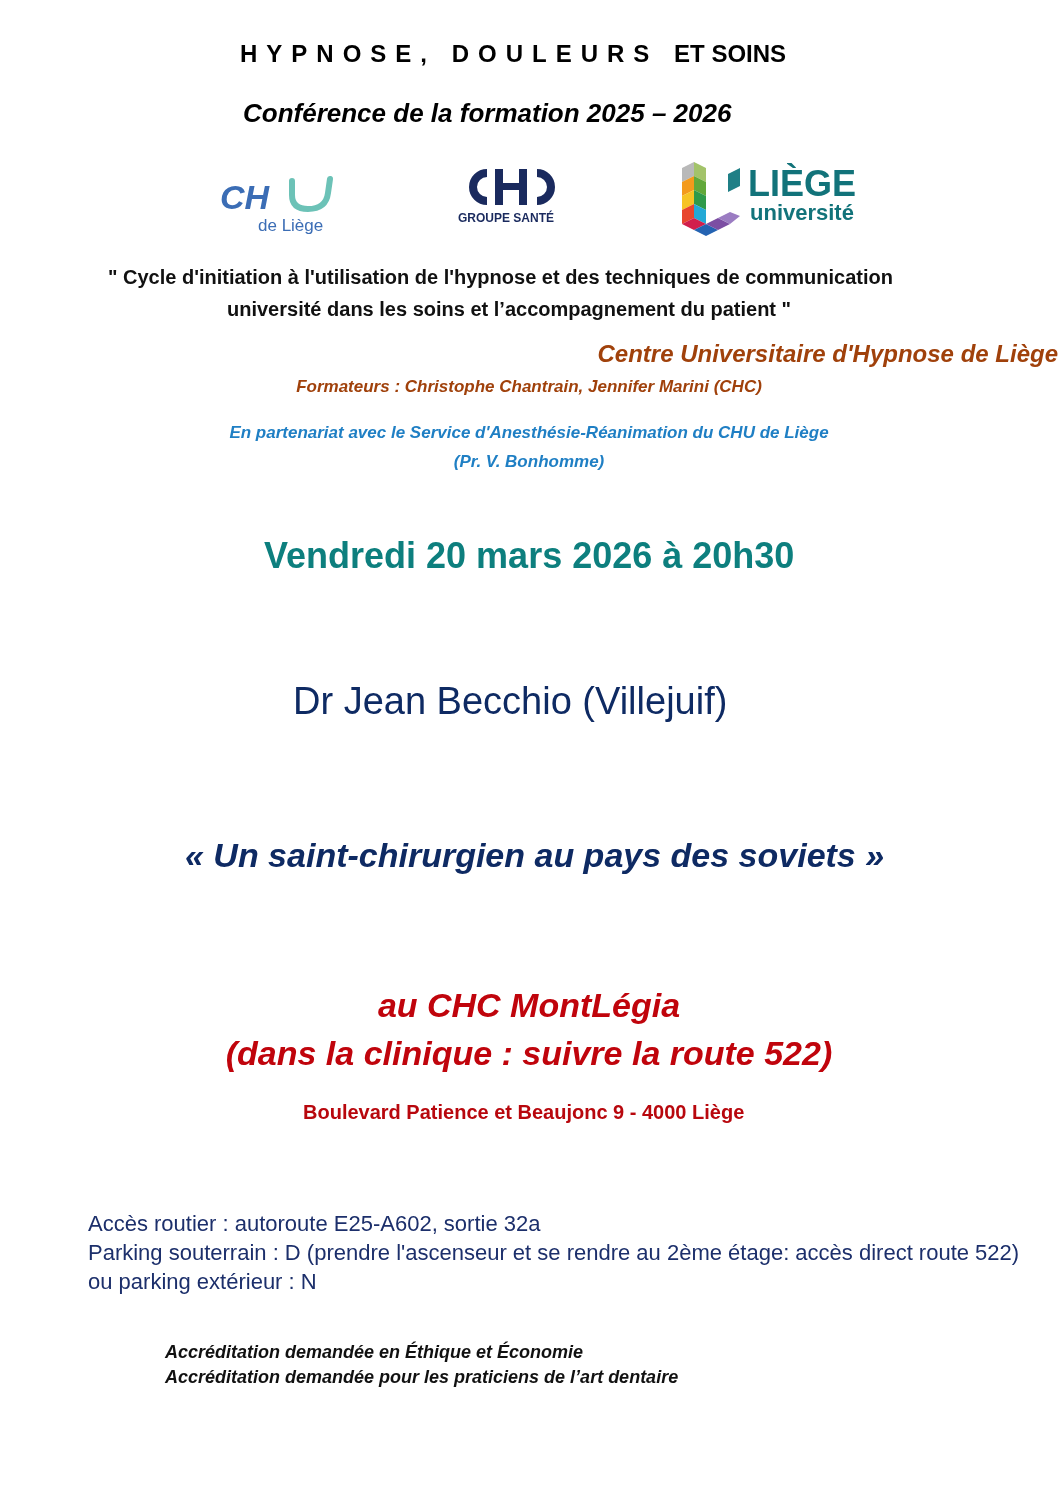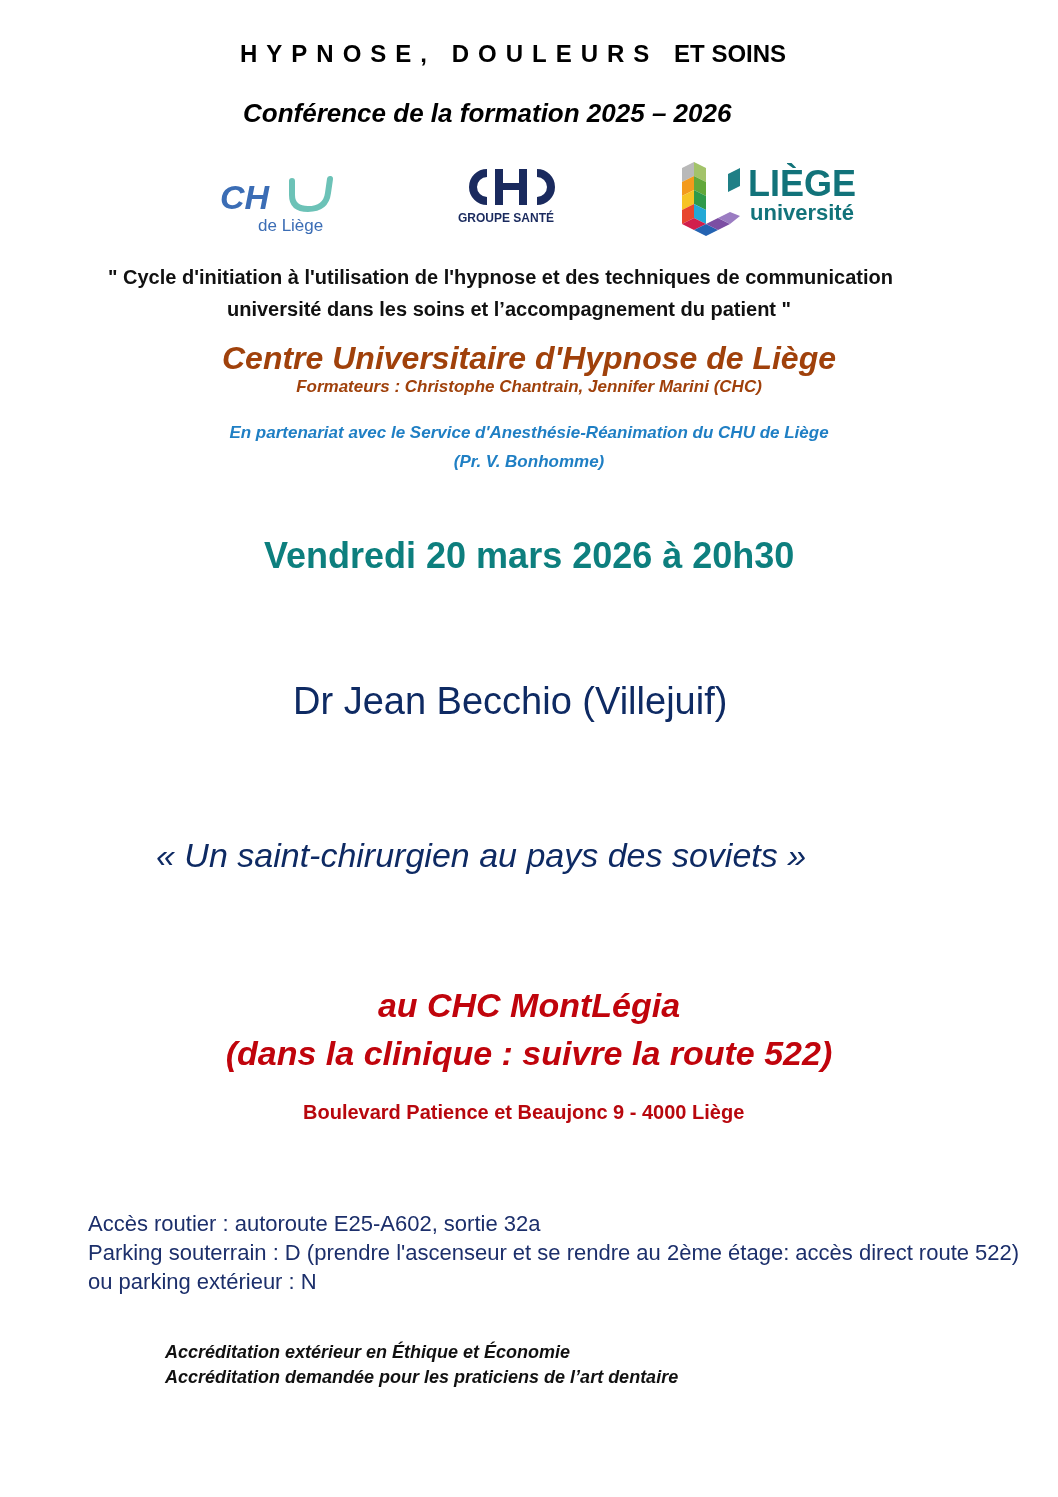--- a/index.html
+++ b/index.html
@@ -13,28 +13,28 @@
 
     .logo { position: absolute; }
     .chu-logo { left: 218px; top: 163px; width: 118px; height: 62px; margin-top: 12px; }
     .chc-logo { left: 455px; top: 163px; width: 120px; height: 62px; }
     .uliege-logo { left: 680px; top: 160px; width: 190px; height: 78px; }
 
     .cycle { top: 261px; font-size: 20px; font-weight: bold; line-height: 32px; color: #111; }
     .cycle-1 { left: 108px; }
     .cycle-2 { left: 227px; top: 293px; }
 
-    .centre { top: 340px; font-size: 32px; font-weight: bold; font-style: italic; color: #a0410b; }
+    .centre { top: 340px; font-size: 24px; font-weight: bold; font-style: italic; color: #a0410b; text-align: right; }
     .formateurs { top: 377px; font-size: 17px; font-weight: bold; font-style: italic; color: #a0410b; }
     .partenariat { top: 423px; font-size: 17px; font-weight: bold; font-style: italic; color: #1f7fc4; }
     .bonhomme { top: 452px; font-size: 17px; font-weight: bold; font-style: italic; color: #1f7fc4; }
 
     .date { top: 535px; left: 236px; font-size: 36px; font-weight: bold; color: #0d7f7e; white-space: nowrap; margin-left: 28px; }
     .speaker { top: 680px; left: 293px; font-size: 38px; color: #0e2a63; white-space: nowrap; }
-    .talk { top: 836px; left: 156px; font-size: 34px; font-weight: normal; font-style: italic; color: #0e2a63; white-space: nowrap; }
+    .talk { top: 836px; left: 185px; font-size: 34px; font-weight: bold; font-style: italic; color: #0e2a63; white-space: nowrap; }
 
     .venue-1 { top: 986px; font-size: 34px; font-weight: bold; font-style: italic; color: #c0040c; }
     .venue-2 { top: 1034px; font-size: 34px; font-weight: bold; font-style: italic; color: #c0040c; }
     .address { top: 1101px; left: 303px; font-size: 20px; font-weight: bold; color: #b8070d; white-space: nowrap; }
 
     .access { left: 88px; font-size: 22px; color: #1c2f6b; white-space: nowrap; }
     .access-1 { top: 1211px; }
     .access-2 { top: 1240px; }
     .access-3 { top: 1269px; }
 
@@ -103,14 +103,14 @@
 <div class="abs talk">« Un saint-chirurgien au pays des soviets »</div>
 
 <div class="abs center venue-1">au CHC MontLégia</div>
 <div class="abs center venue-2">(dans la clinique : suivre la route 522)</div>
 <div class="abs address">Boulevard Patience et Beaujonc 9 - 4000 Liège</div>
 
 <div class="abs access access-1">Accès routier : autoroute E25-A602, sortie 32a</div>
 <div class="abs access access-2">Parking souterrain :  D (prendre l'ascenseur et se rendre au 2ème étage: accès direct route 522)</div>
 <div class="abs access access-3">ou parking extérieur : N</div>
 
-<div class="abs accred accred-1">Accréditation extérieur en Éthique et Économie</div>
+<div class="abs accred accred-1">Accréditation demandée en Éthique et Économie</div>
 <div class="abs accred accred-2">Accréditation demandée pour les praticiens de l’art dentaire</div>
 
 </body></html>

